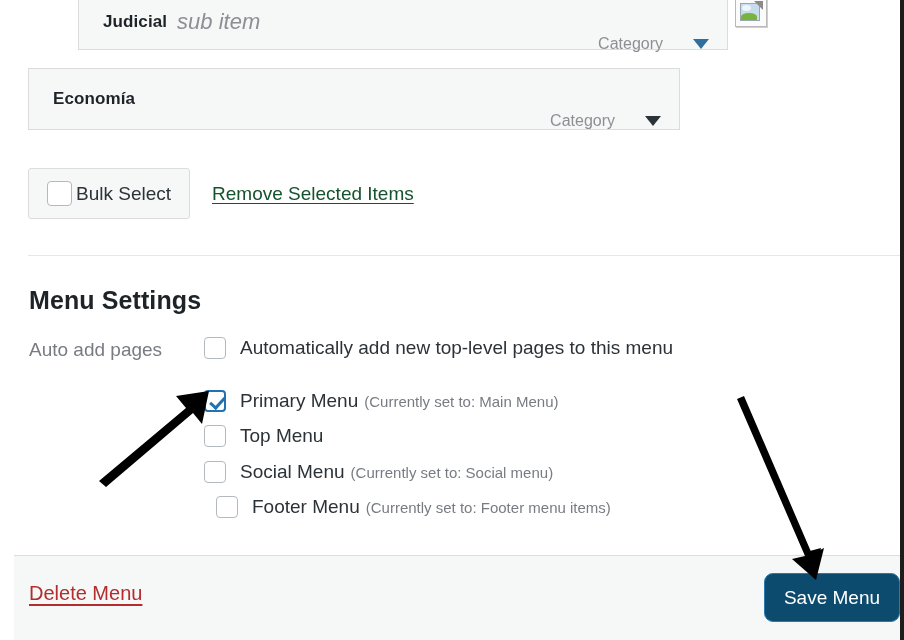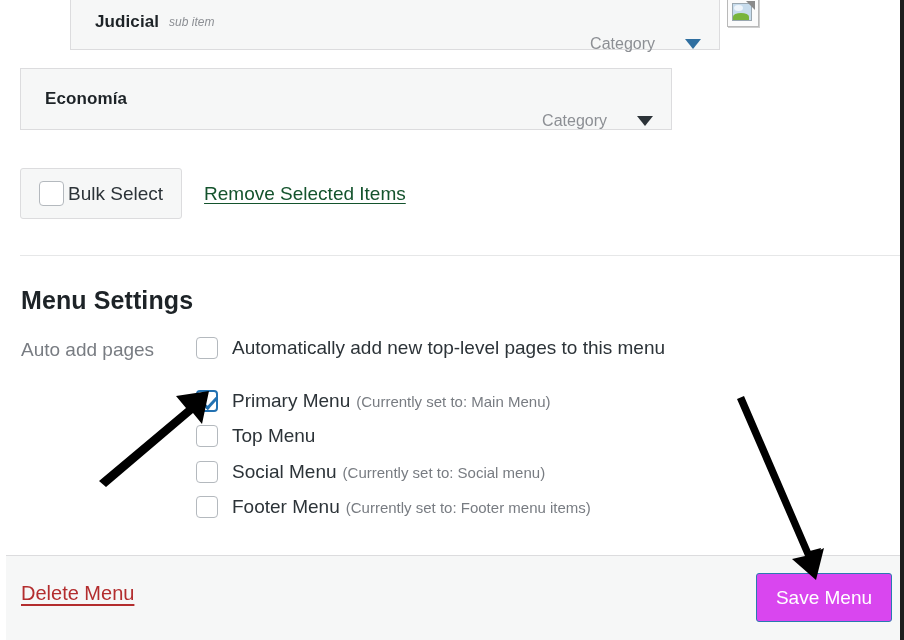--- a/index.html
+++ b/index.html
@@ -18,21 +18,21 @@
   .panel-right-edge {
     position: absolute;
     top: 0; right: 0;
     width: 4px; height: 640px;
     background: #1d1d1d;
     z-index: 40;
   }
 
   .page {
     position: absolute;
-    top: 0; left: 6px;
+    top: 0; left: 14px;
     width: 780px;
     height: 640px;
     background: #fff;
   }
 
   
   .menu-row {
     position: absolute;
     background: #f6f7f7;
     border: 1px solid #dcdcde;
@@ -53,21 +53,21 @@
     height: 62px;
   }
   .row-title {
     font-weight: 700;
     font-size: 17px;
     color: #1d2327;
     letter-spacing: .1px;
   }
   .row-sublabel {
     font-style: italic;
-    font-size: 12px;
+    font-size: 22px;
     color: #8c8f94;
     margin-left: 10px;
   }
   .row-right {
     margin-left: auto;
     display: flex;
     align-items: center;
     gap: 30px;
     margin-top: 43px;
   }
@@ -201,21 +201,21 @@
     position: absolute;
     left: 190px;
     display: flex;
     align-items: center;
     gap: 14px;
   }
   .opt-auto  { top: 337px; }
   .opt-pri   { top: 390px; }
   .opt-top   { top: 425px; }
   .opt-soc   { top: 461px; }
-  .opt-foot  { top: 496px; }
+  .opt-foot  { top: 496px; margin-left: 12px; }
 
   .opt-name {
     font-size: 19px;
     color: #2c3338;
   }
   .opt-note {
     font-size: 15px;
     color: #787c82;
     margin-left: 6px;
   }
@@ -234,23 +234,23 @@
     font-size: 20px;
     color: #b32d2e;
     text-decoration: underline;
     text-underline-offset: 4px;
     cursor: pointer;
   }
   .save-btn {
     position: absolute;
     left: 750px; top: 573px;
     width: 136px; height: 49px;
-    background: #d946ef;
+    background: #0c4a6e;
     border: 1px solid #2a7ab0;
-    border-radius: 3px;
+    border-radius: 9px;
     color: #ffffff;
     font-size: 19px;
     font-family: "Liberation Sans", sans-serif;
     cursor: pointer;
     display: flex;
     align-items: center;
     justify-content: center;
   }
 
   

